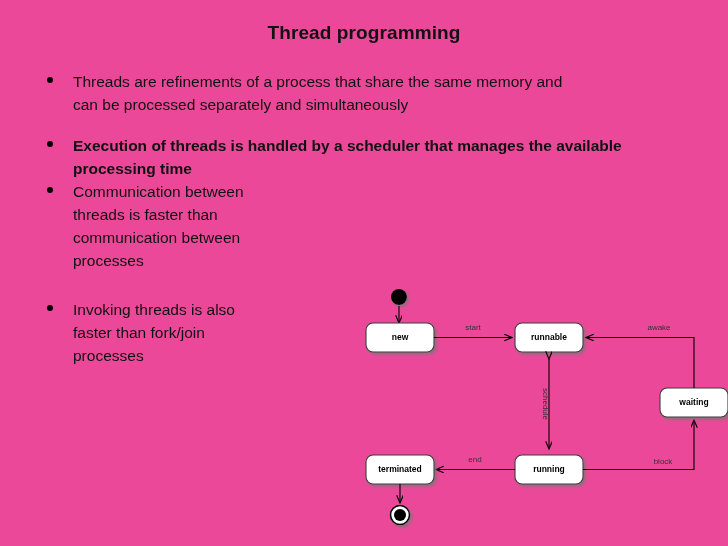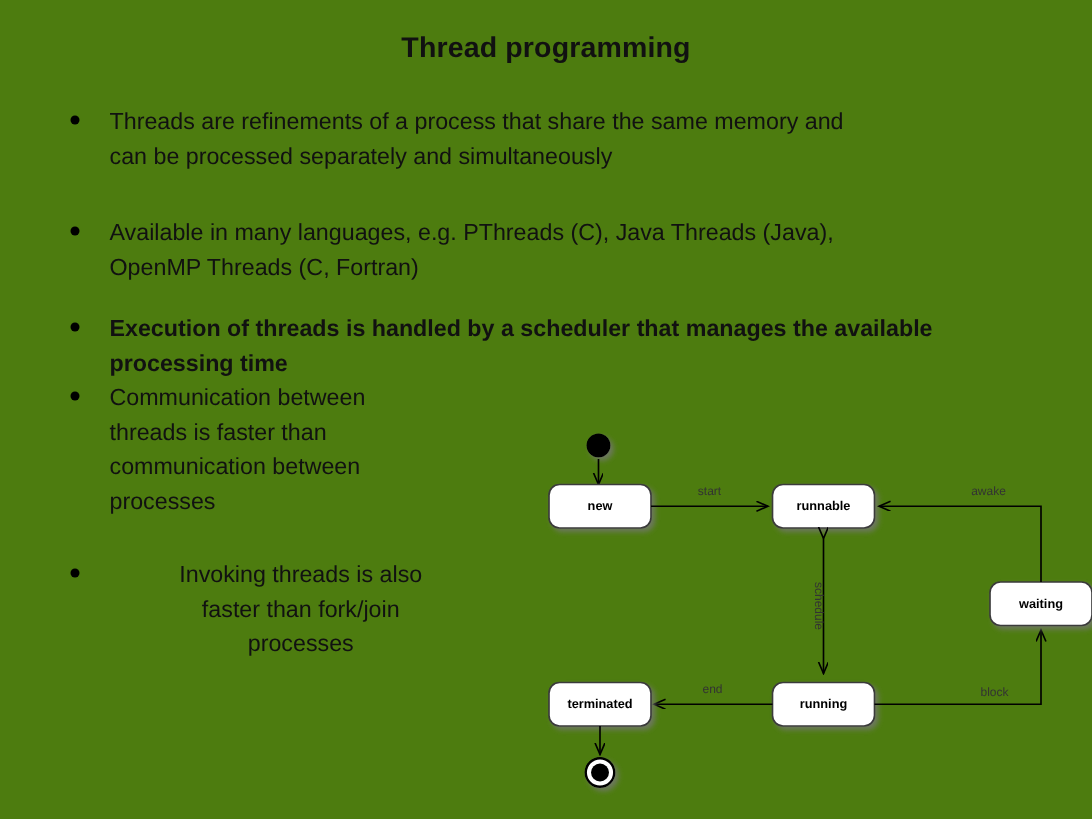--- a/index.html
+++ b/index.html
@@ -13,21 +13,21 @@
     position: relative;
     overflow: hidden;
     font-family: "Liberation Sans", sans-serif;
     color: #000000;
   }
   #slide {
     position: absolute;
     left: 0; top: 0;
     width: 728px;
     height: 546px;
-    background: #4d7c0f;
+    background: #ec4899;
   }
   #slide-title {
     position: absolute;
     left: 0;
     top: 22px;
     width: 728px;
     text-align: center;
     font-size: 19px;
     font-weight: bold;
     letter-spacing: 0.1px;
@@ -112,41 +112,36 @@
   <div id="slide-title">Thread programming</div>
 
   <div id="bullet-list">
 
     <div class="bullet-item" style="margin-top:13px;">
       <span class="bullet-marker"></span>
       <span class="bullet-text">Threads are refinements of a process that share the same memory and
 can be processed separately and simultaneously</span>
     </div>
 
-    <div class="bullet-item" style="margin-top:28px;">
-      <span class="bullet-marker"></span>
-      <span class="bullet-text">Available in many languages, e.g. PThreads (C), Java Threads (Java),
-OpenMP Threads (C, Fortran)</span>
-    </div>
 
     <div class="bullet-item" style="margin-top:18px;font-weight:bold;">
       <span class="bullet-marker"></span>
       <span class="bullet-text">Execution of threads is handled by a scheduler that manages the available
 processing time</span>
     </div>
 
     <div class="bullet-item narrow" style="">
       <span class="bullet-marker"></span>
       <span class="bullet-text">Communication between
 threads is faster than
 communication between
 processes</span>
     </div>
 
-    <div class="bullet-item narrow" style="margin-top:26px;text-align:center;">
+    <div class="bullet-item narrow" style="margin-top:26px;">
       <span class="bullet-marker"></span>
       <span class="bullet-text">Invoking threads is also
 faster than fork/join
 processes</span>
     </div>
 
   </div>
 
   <div id="state-diagram">
     <svg width="368" height="263" viewBox="0 0 368 263" xmlns="http://www.w3.org/2000/svg">

